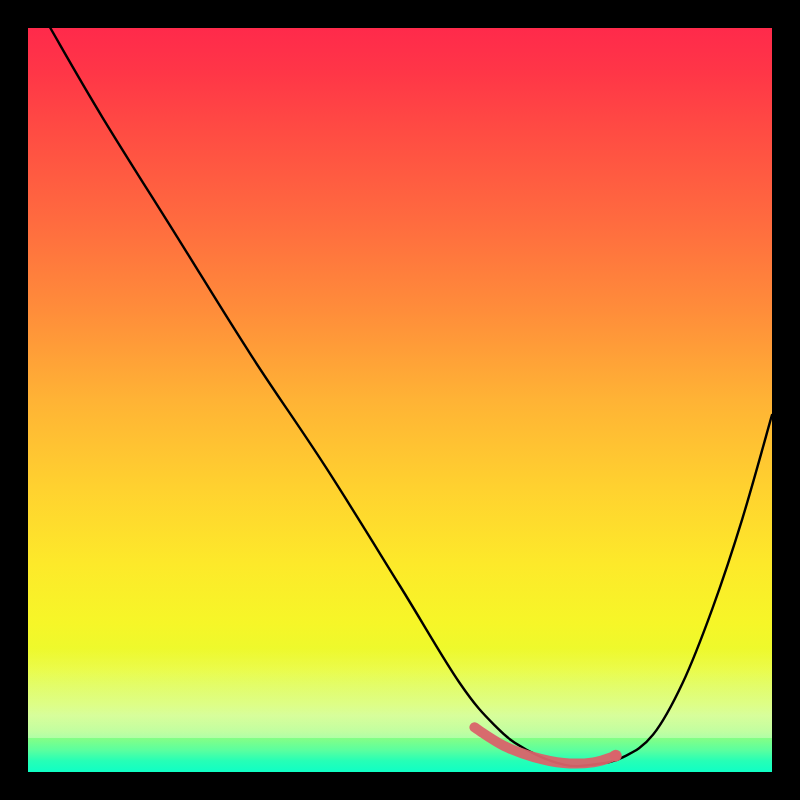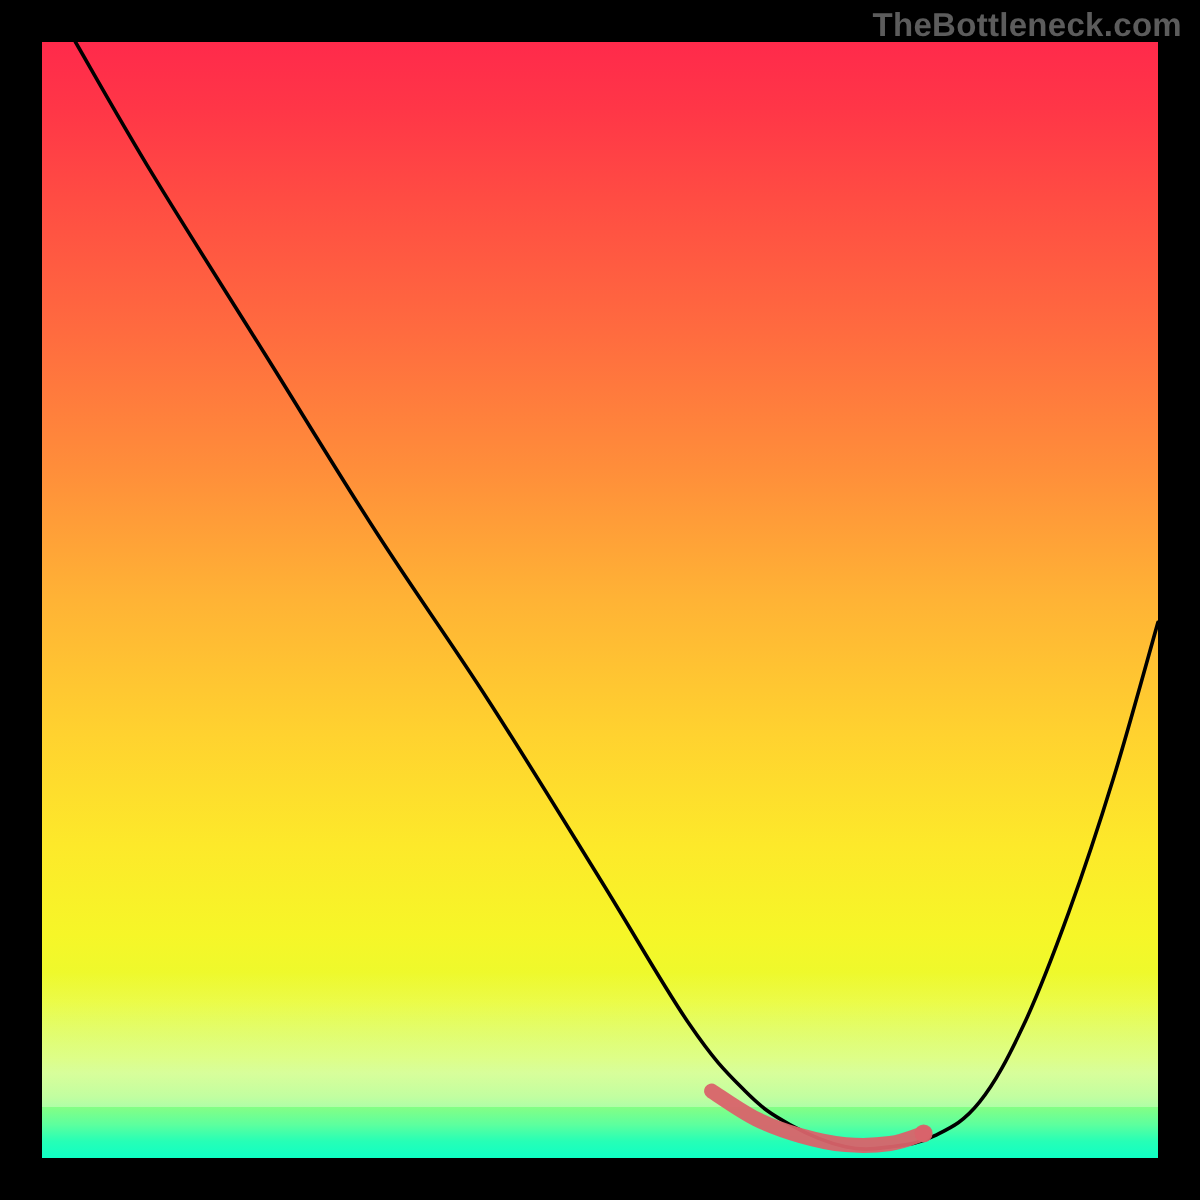--- a/index.html
+++ b/index.html
@@ -86,21 +86,20 @@
     width: 100%;
     height: 100%;
     z-index: 2;
   }
 </style>
 </head>
 <body>
 
 <div class="frame">
 
-  <div class="watermark">TheBottleneck.com</div>
 
   <div class="plot-area">
     <div class="gradient"></div>
     <div class="pale-band"></div>
 
     <svg class="curve-svg" viewBox="0 0 744 744" preserveAspectRatio="none">
       <path id="curve-path" fill="none" stroke="#000000" stroke-width="2.4" stroke-linecap="round" stroke-linejoin="round" d="M 22.32 0.00 C 31.69 16.07, 51.63 51.78, 74.40 89.28 C 97.17 126.78, 122.02 165.47, 148.80 208.32 C 175.58 251.17, 196.42 285.84, 223.20 327.36 C 249.98 368.88, 270.82 397.44, 297.60 438.96 C 324.38 480.48, 347.89 519.16, 372.00 558.00 C 396.11 596.84, 414.11 629.28, 431.52 654.72 C 448.93 680.16, 456.67 687.31, 468.72 699.36 C 480.77 711.41, 486.43 714.98, 498.48 721.68 C 510.53 728.38, 523.63 733.88, 535.68 736.56 C 547.73 739.24, 554.73 737.90, 565.44 736.56 C 576.15 735.22, 584.49 734.48, 595.20 729.12 C 605.91 723.76, 614.25 720.19, 624.96 706.80 C 635.67 693.41, 644.01 677.49, 654.72 654.72 C 665.43 631.95, 673.77 609.78, 684.48 580.32 C 695.19 550.86, 703.53 525.86, 714.24 491.04 C 724.95 456.22, 738.64 405.63, 744.00 386.88"></path>
     </svg>
 
     <svg class="highlight-svg" viewBox="0 0 744 744" preserveAspectRatio="none">

